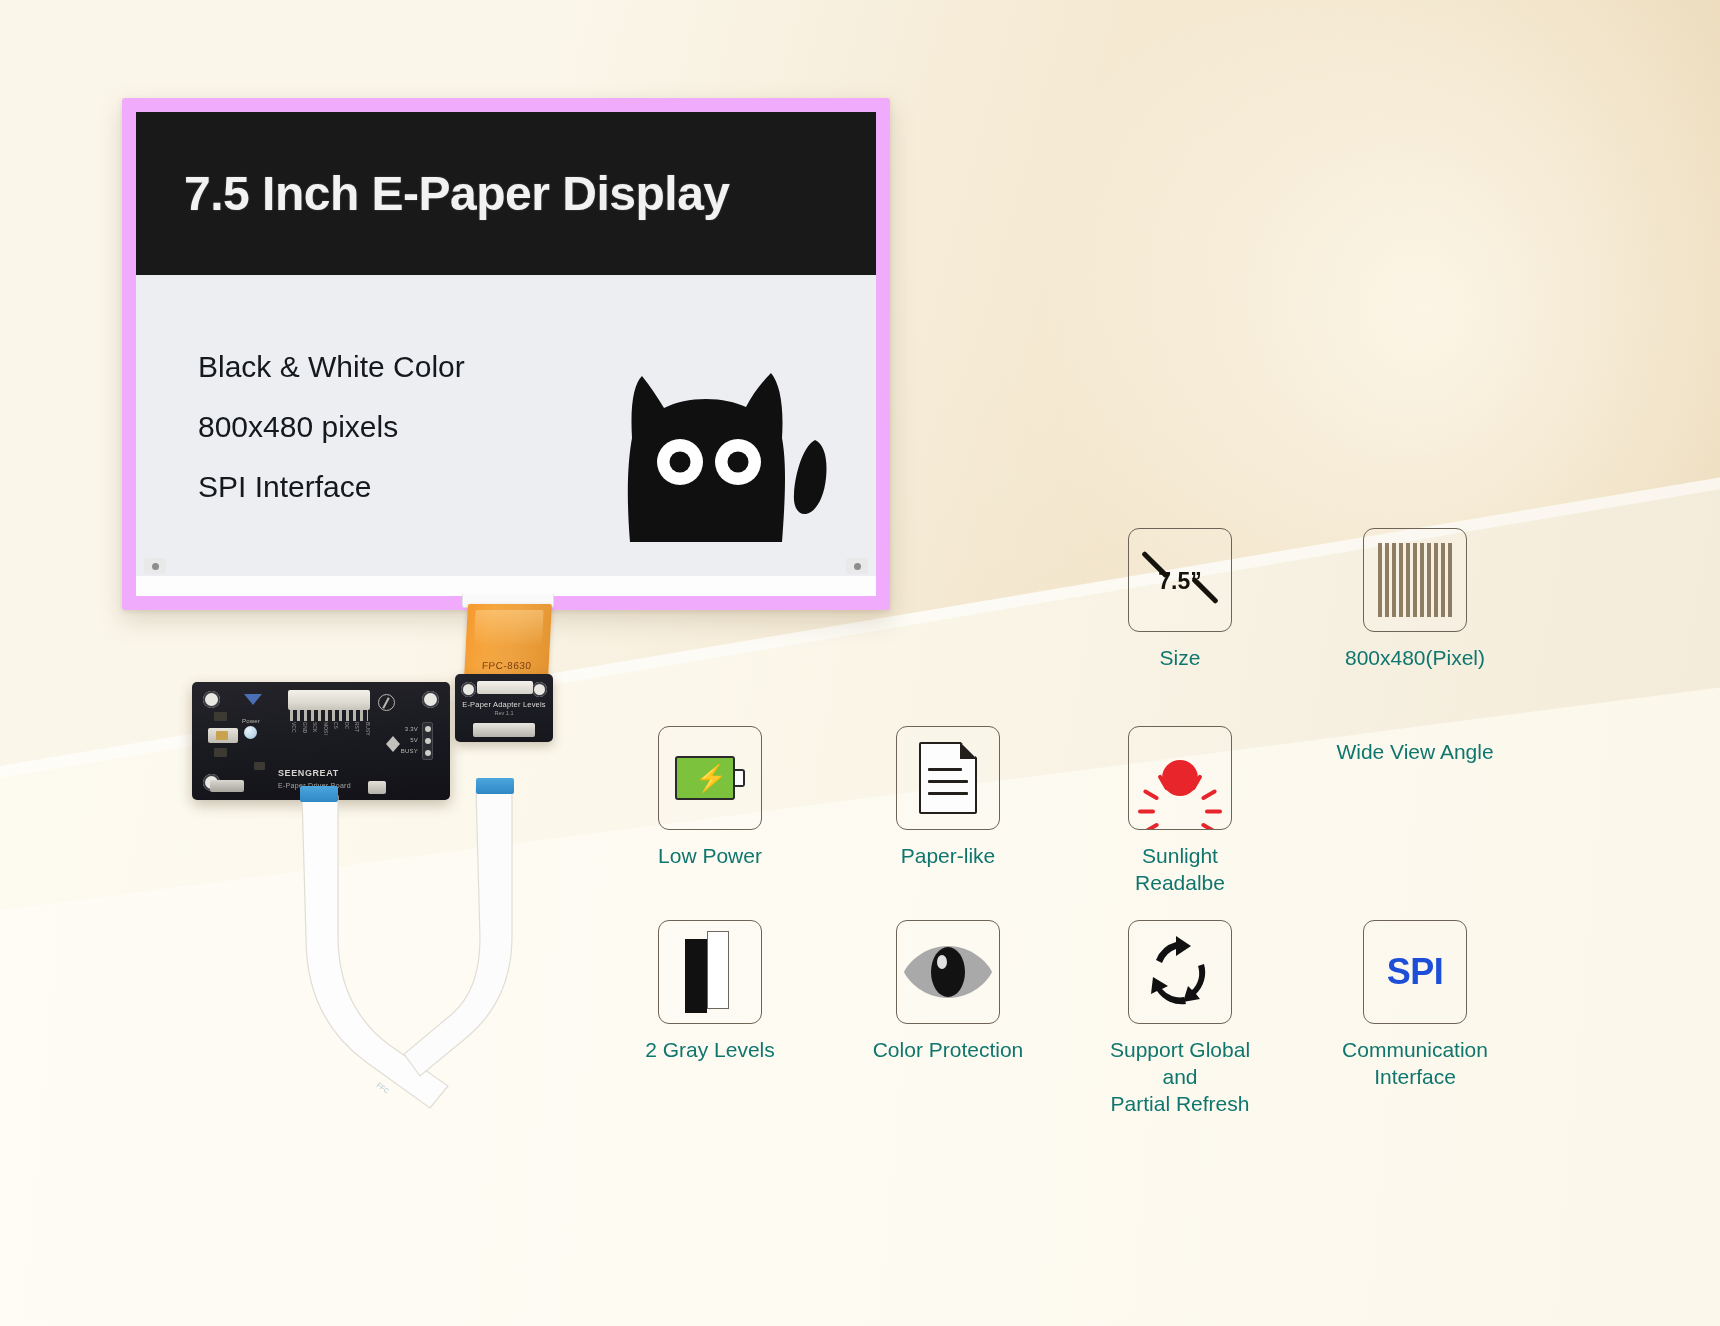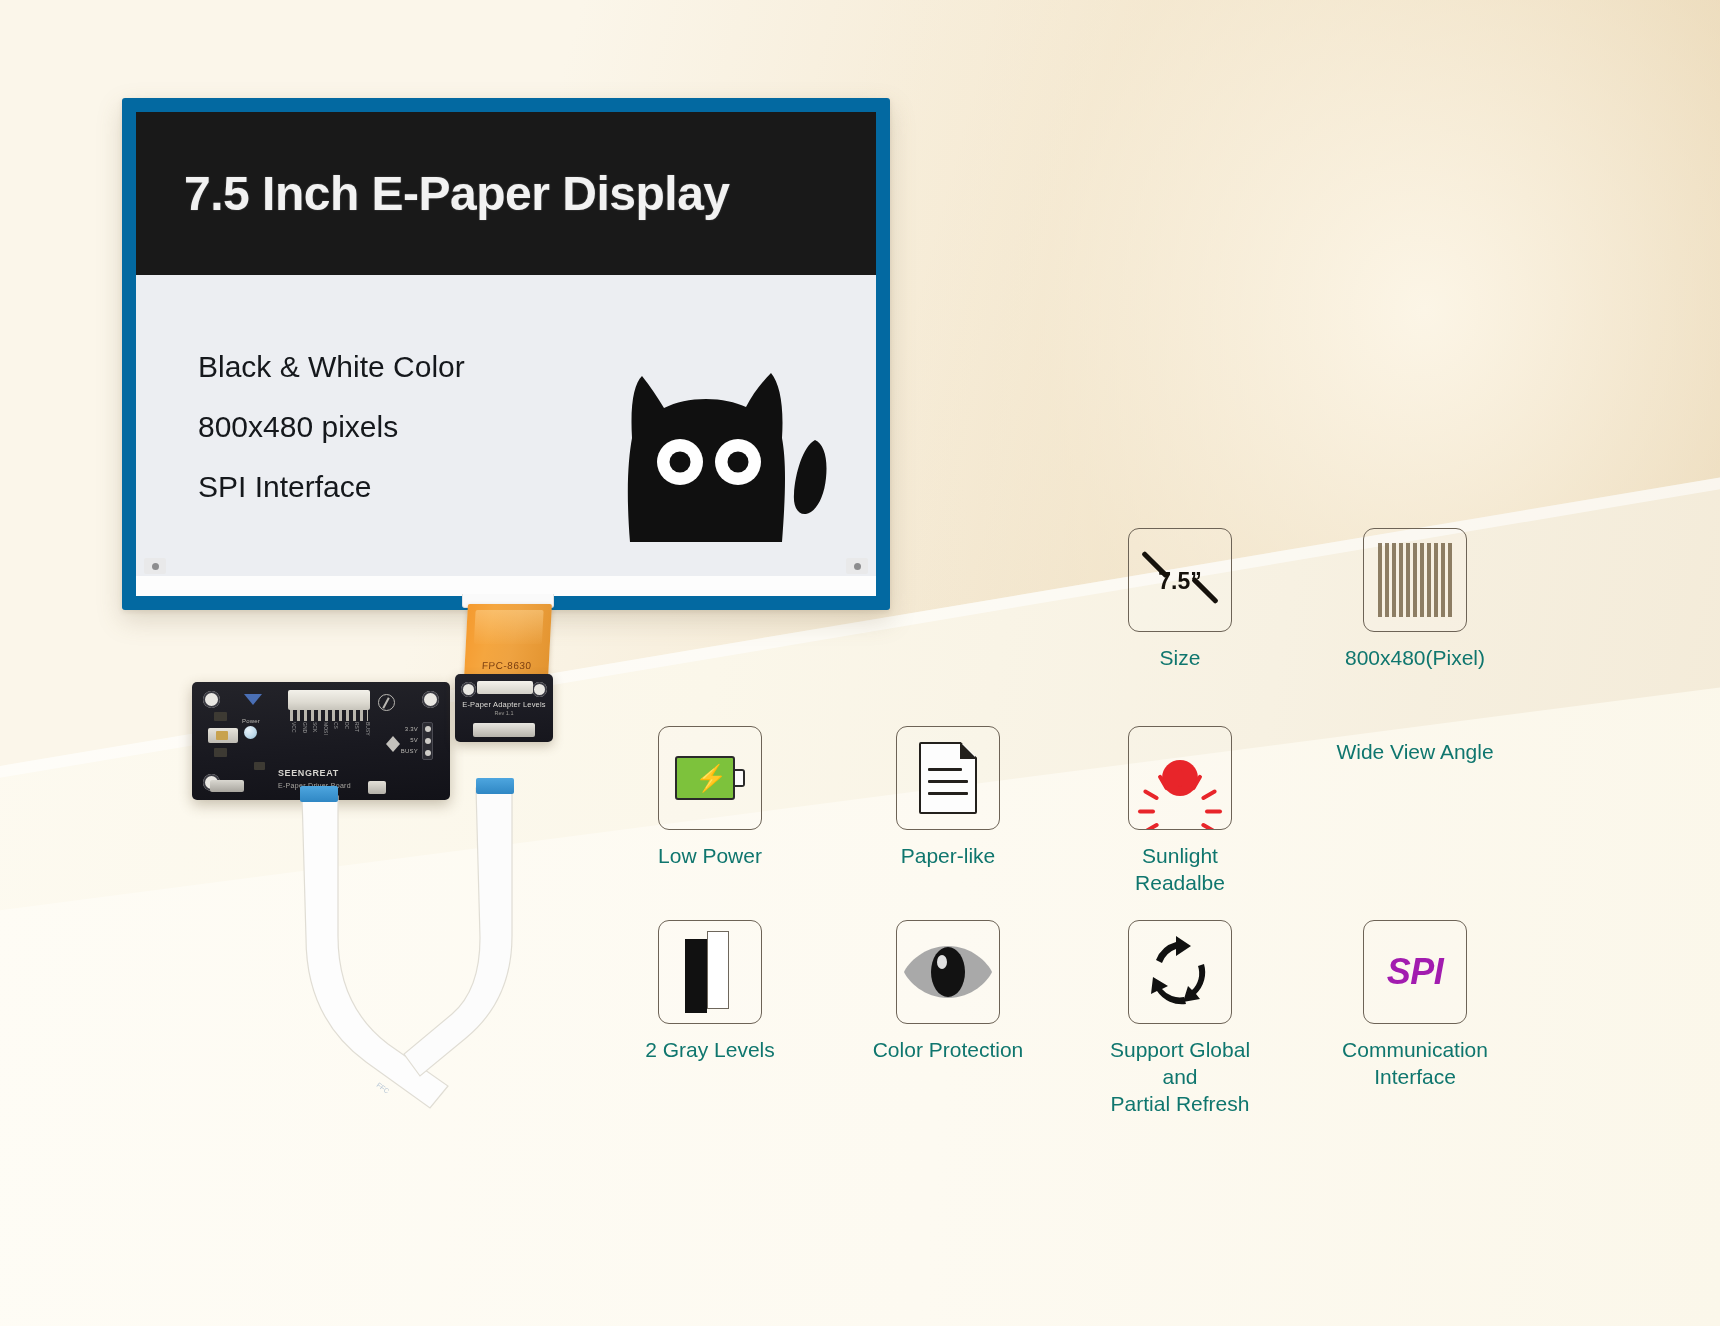--- a/index.html
+++ b/index.html
@@ -42,21 +42,21 @@
   .bg-wedge-edge {
     position: absolute; left: 0; bottom: 0; width: 100%; height: 64%;
     clip-path: polygon(0% 34%, 100% 0%, 100% 1.4%, 0% 35.4%);
     background: rgba(255,255,255,0.55);
   }
 
   
   #panel {
     position: absolute; left: 122px; top: 98px;
     width: 768px; height: 512px;
-    background: #0369a1;
+    background: #f0abfc;
     border-radius: 3px;
     box-shadow: 0 10px 26px rgba(120,100,70,0.22), 0 2px 5px rgba(120,100,70,0.14);
     padding: 14px 14px 0 14px;
   }
   #screen {
     width: 100%; height: 464px;
     background: #eceef2;
     position: relative; overflow: hidden;
   }
   .screen-header {
@@ -363,21 +363,21 @@
     position: absolute; left: 2px; top: 8px; width: 22px; height: 74px; background: #111111;
   }
   .ico-gray .wht {
     position: absolute; left: 24px; top: 0; width: 22px; height: 78px;
     background: #ffffff; border: 1.4px solid #6e675c;
   }
 
   .ico-refresh { position: relative; width: 76px; height: 76px; }
 
   .ico-spi {
-    font-size: 36px; font-weight: bold; color: #a21caf; letter-spacing: -0.5px; font-style: italic;
+    font-size: 36px; font-weight: bold; color: #1d4ed8; letter-spacing: -0.5px;
   }
 </style>
 </head>
 <body>
 
 <div id="bg">
   <div class="bg-base"></div>
   <div class="bg-glow"></div>
   <div class="bg-wedge"></div>
   <div class="bg-wedge2"></div>

